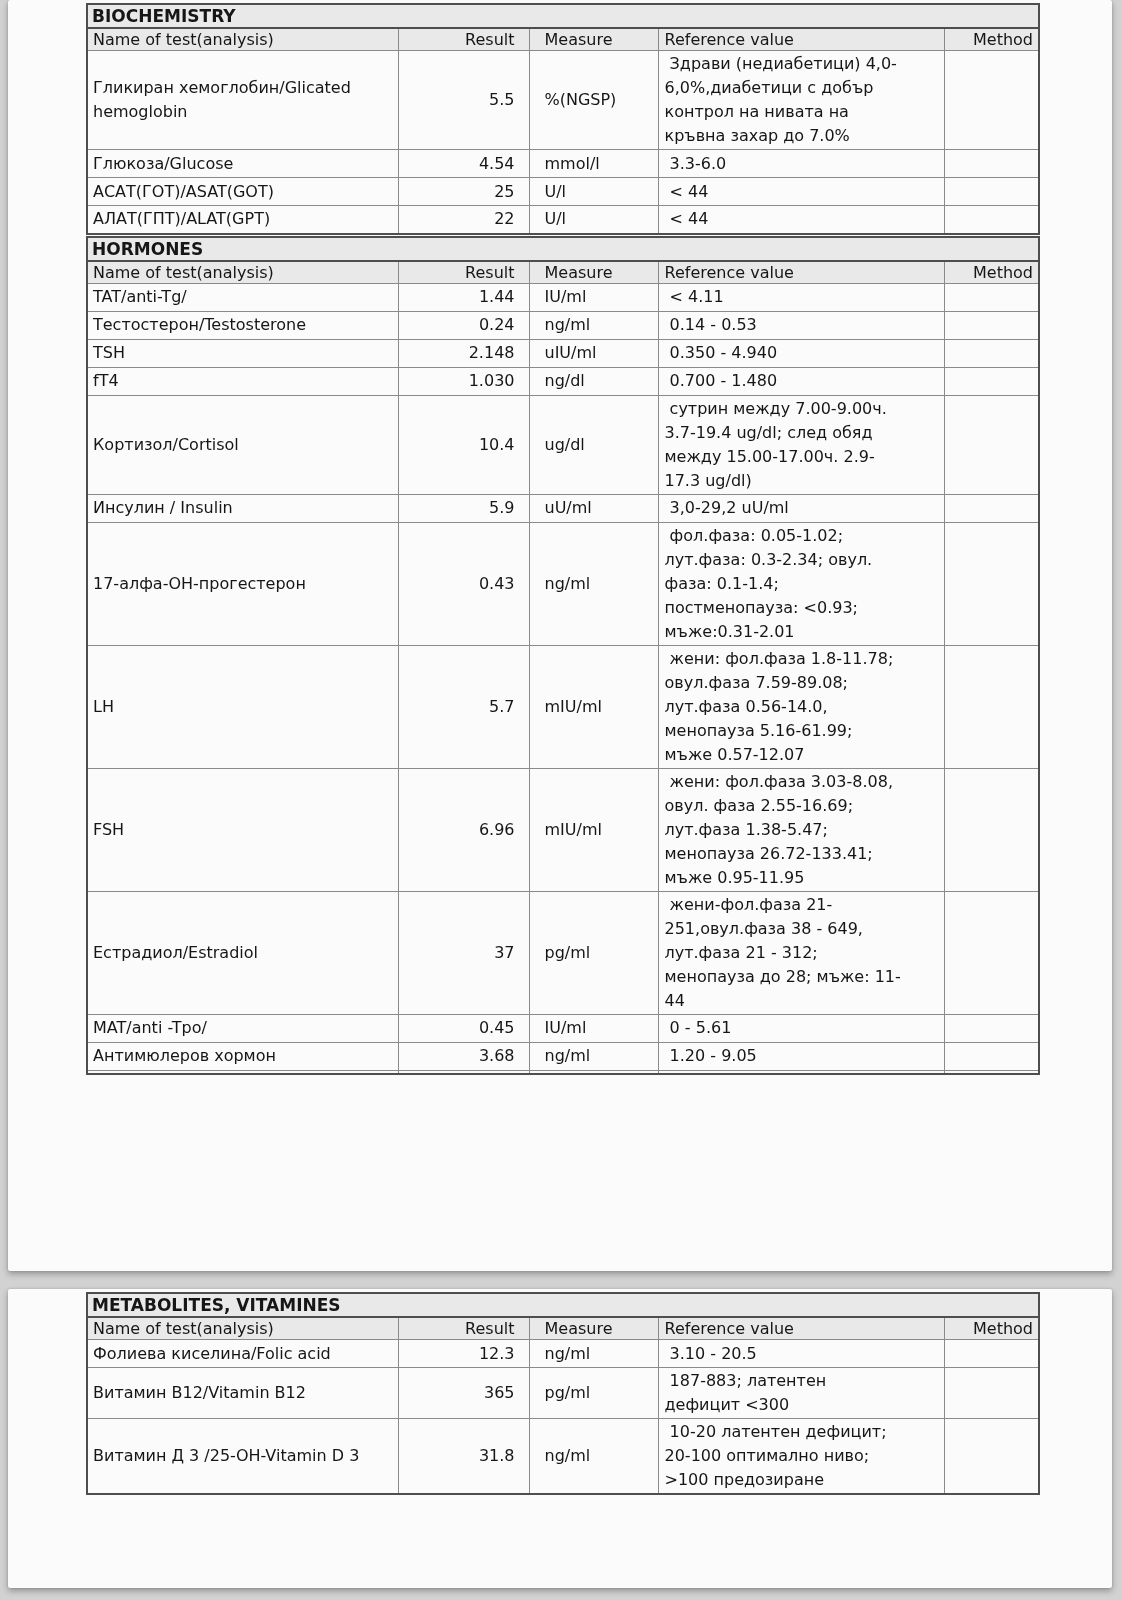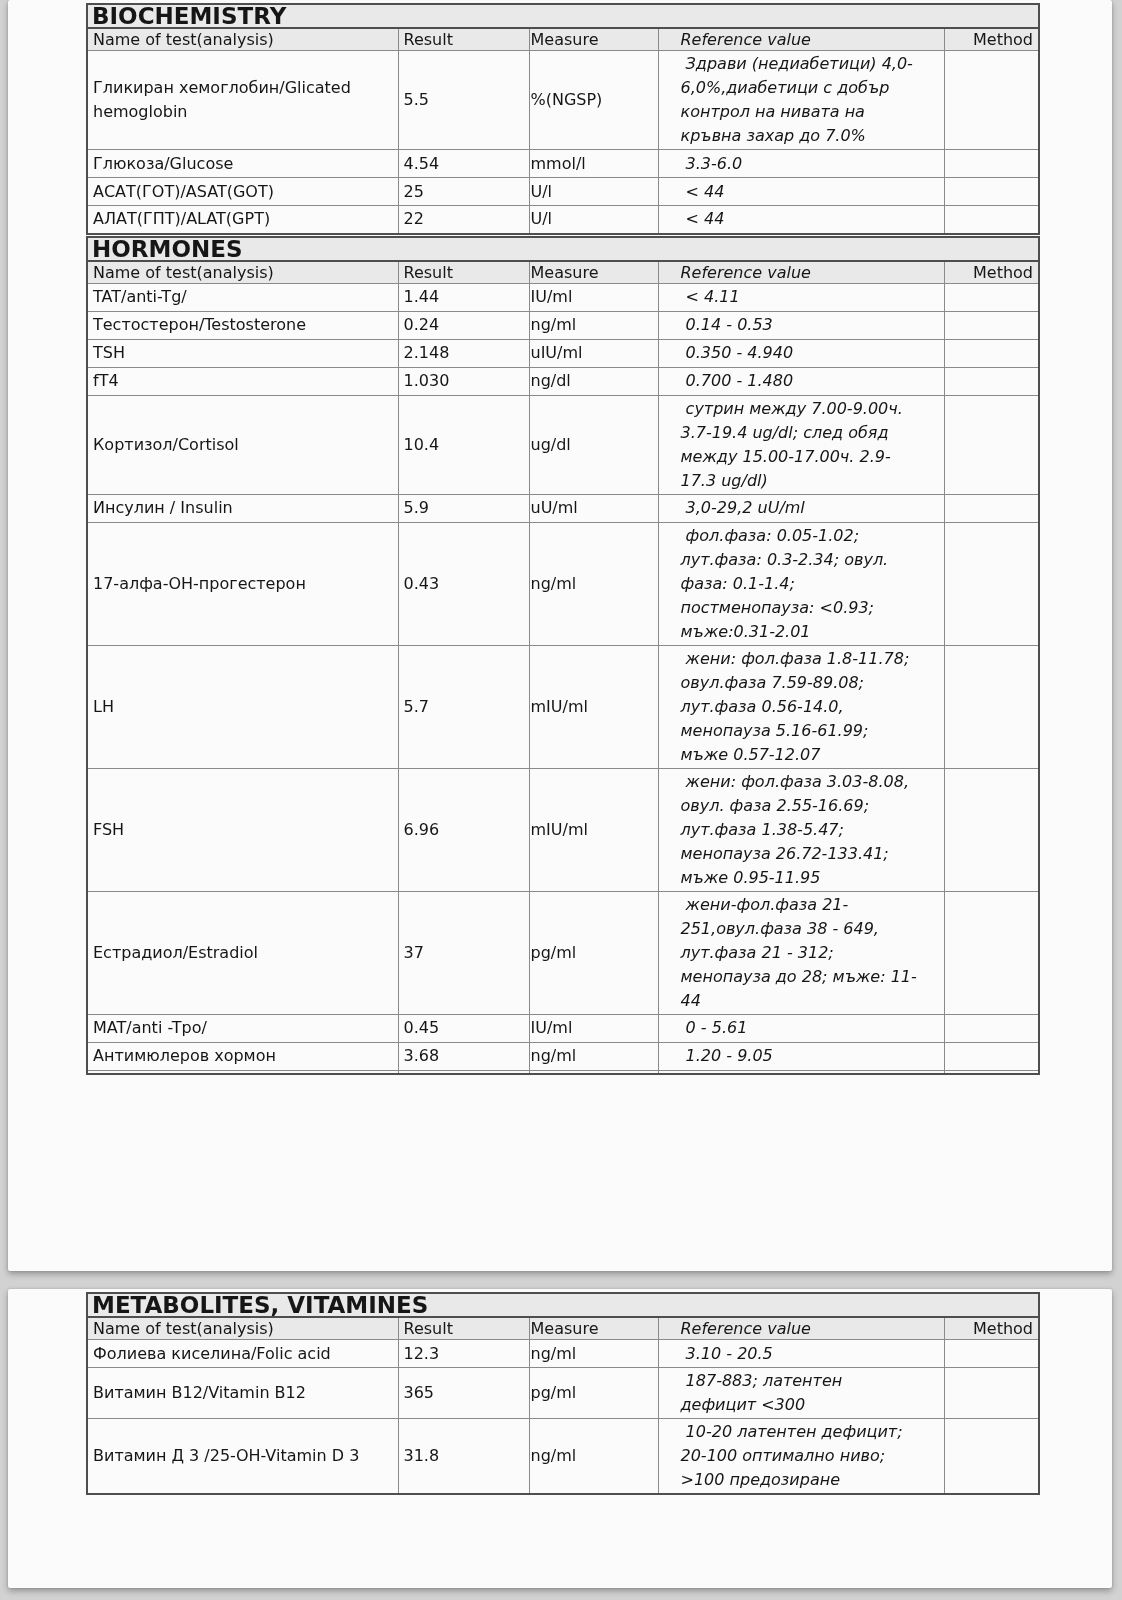--- a/index.html
+++ b/index.html
@@ -42,36 +42,36 @@
     vertical-align: middle;
     padding: 1px 5px;
     line-height: 24px;
     box-sizing: border-box;
     overflow: hidden;
   }
   tr.band td {
     background: var(--band_bg, #e9e9e9);
     border: 2px solid var(--border_dark, #4e4e4e);
     font-weight: bold;
-    font-size: 23px;
+    font-size: 17px;
     line-height: 20px;
     padding: 1px 4px;
     height: 22px;
   }
   tr.colhead td {
     background: var(--band_bg, #e9e9e9);
     line-height: 21px;
     height: 22px;
     padding-top: 0;
     padding-bottom: 0;
   }
   tr.datarow.single { height: 28px; }
-  .lab-table td.result { padding-right: 14px; }
-  .lab-table td.measure { padding-left: 1px; }
-  .lab-table td.reference { white-space: pre-wrap; padding-left: 22px; padding-right: 4px; font-style: italic; }
+  .lab-table td.result { text-align: right; padding-right: 14px; }
+  .lab-table td.measure { padding-left: 15px; }
+  .lab-table td.reference { white-space: pre-wrap; padding-left: 6px; padding-right: 4px; }
   tr.colhead td.method { text-align: right; padding-right: 5px; }
   tr.stubrow td { height: 4px; padding: 0; line-height: 0; }
 </style>
 </head>
 <body>
 
 <div id="canvas">
   <div class="page" id="page1">
       <table class="lab-table first">
         <colgroup>

